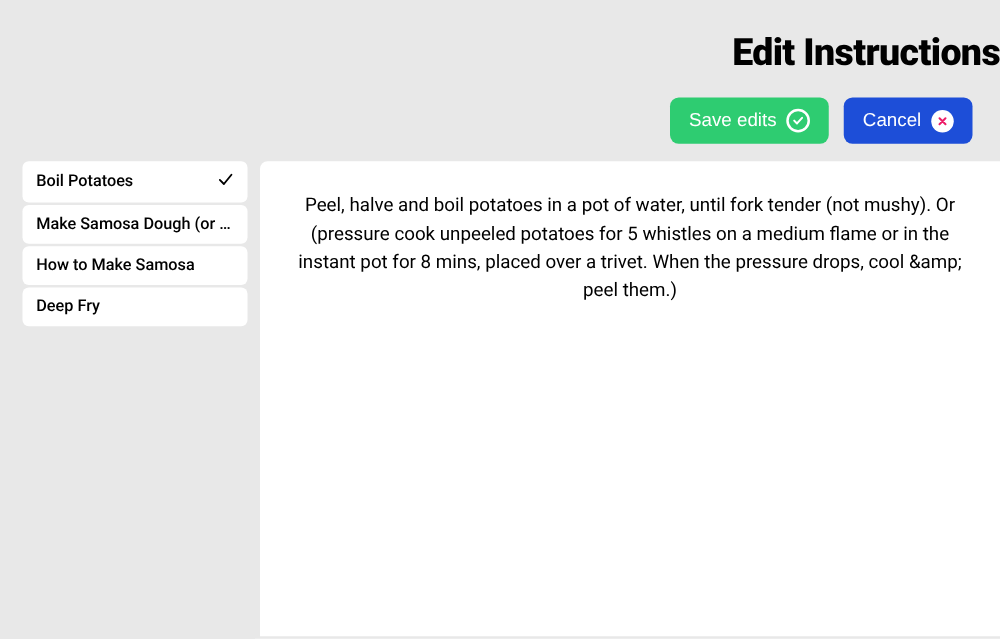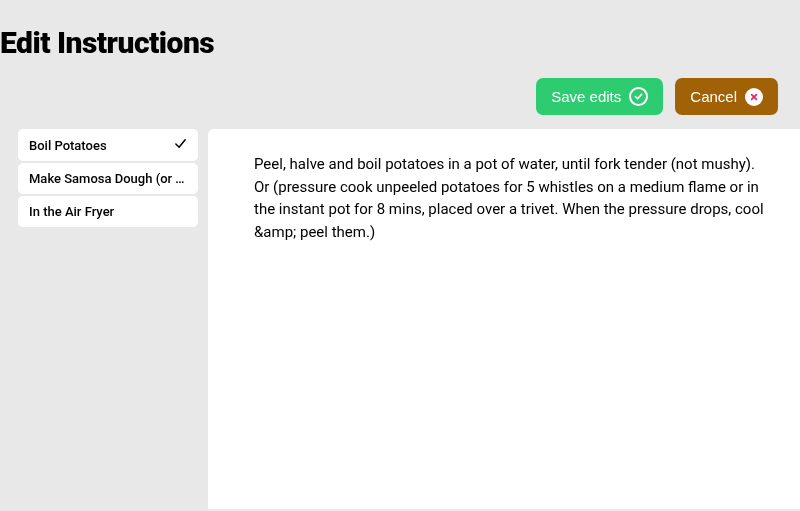--- a/index.html
+++ b/index.html
@@ -8,21 +8,21 @@
       box-sizing: border-box;
     }
     body {
       font-family: -apple-system, BlinkMacSystemFont, "Segoe UI", Roboto, sans-serif;
       background: #e8e8e8;
       width: 800px;
       height: 511px;
       overflow: hidden;
     }
     .header {
-      text-align: left;
+      text-align: right;
       padding: 25px 0 18px 0;
     }
     .header h1 {
       font-size: 30px;
       font-weight: 900;
       color: #000;
       letter-spacing: -0.5px;
     }
     .button-row {
       display: flex;
@@ -39,21 +39,21 @@
       border-radius: 7px;
       font-size: 15px;
       font-weight: 500;
       color: #fff;
       cursor: pointer;
     }
     .btn-save {
       background: #2ecc71;
     }
     .btn-cancel {
-      background: #a16207;
+      background: #1d4ed8;
     }
     .btn-save .icon-circle {
       width: 19px;
       height: 19px;
       border: 2px solid #fff;
       border-radius: 50%;
       display: flex;
       align-items: center;
       justify-content: center;
     }
@@ -71,20 +71,21 @@
       justify-content: center;
     }
     .btn-cancel .icon-circle svg {
       width: 8px;
       height: 8px;
     }
     .main {
       display: flex;
       gap: 10px;
       padding: 0 0 0 18px;
+      text-align: center;
     }
     .sidebar {
       width: 180px;
       display: flex;
       flex-direction: column;
       gap: 2px;
     }
     .sidebar-item {
       background: #fff;
       padding: 8px 11px;
@@ -112,21 +113,20 @@
       background: #fff;
       border-radius: 6px 0 0 0;
       padding: 24px 26px;
       height: 380px;
     }
     .content p {
       font-size: 15px;
       line-height: 1.5;
       color: #000;
       margin-bottom: 20px;
-      margin-left: 20px;
     }
   </style>
 </head>
 <body>
 
 <div class="header">
   <h1>Edit Instructions</h1>
 </div>
 
 <div class="button-row">
@@ -155,19 +155,22 @@
       <span class="check">
         <svg width="13" height="13" viewBox="0 0 14 14">
             <path d="M2 7.5 L5.5 11 L12 3" stroke="#000" stroke-width="1.6" fill="none" stroke-linecap="round" stroke-linejoin="round"></path>
           </svg>
       </span>
     </div>
     <div class="sidebar-item">
       <span class="sidebar-item-label">Make Samosa Dough (or u...</span>
     </div>
     <div class="sidebar-item">
-      <span class="sidebar-item-label">In the Air Fryer</span>
+      <span class="sidebar-item-label">How to Make Samosa</span>
+    </div>
+    <div class="sidebar-item">
+      <span class="sidebar-item-label">Deep Fry</span>
     </div>
   </div>
   <div class="content">
     <p>Peel, halve and boil potatoes in a pot of water, until fork tender (not mushy). Or (pressure cook unpeeled potatoes for 5 whistles on a medium flame or in the instant pot for 8 mins, placed over a trivet. When the pressure drops, cool &amp;amp; peel them.)</p>
   </div>
 </div>
 
 </body></html>

